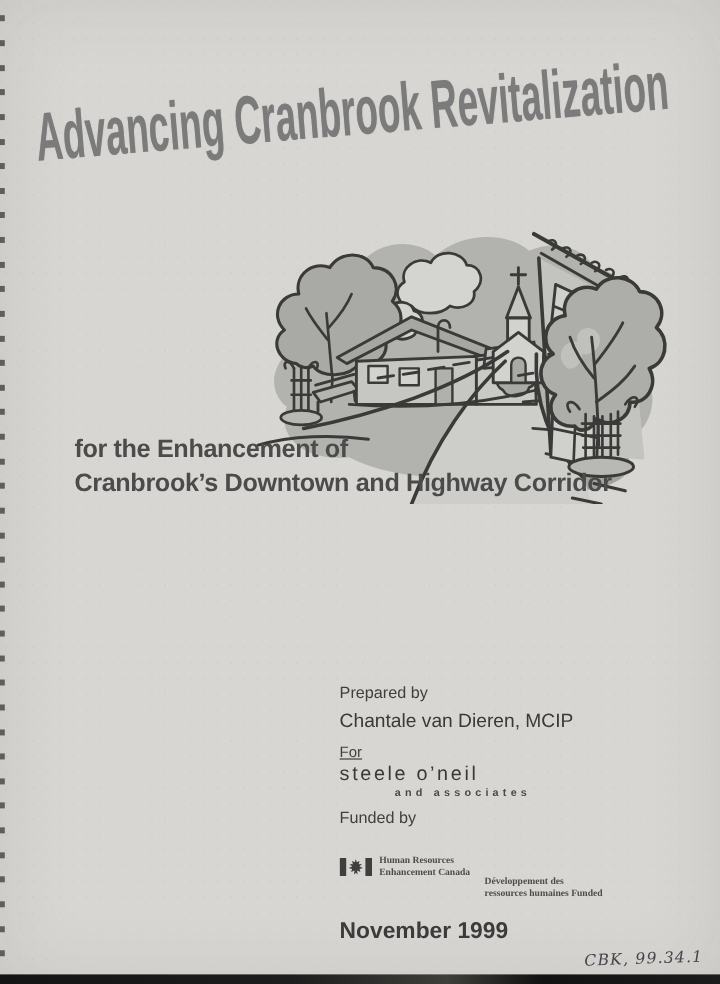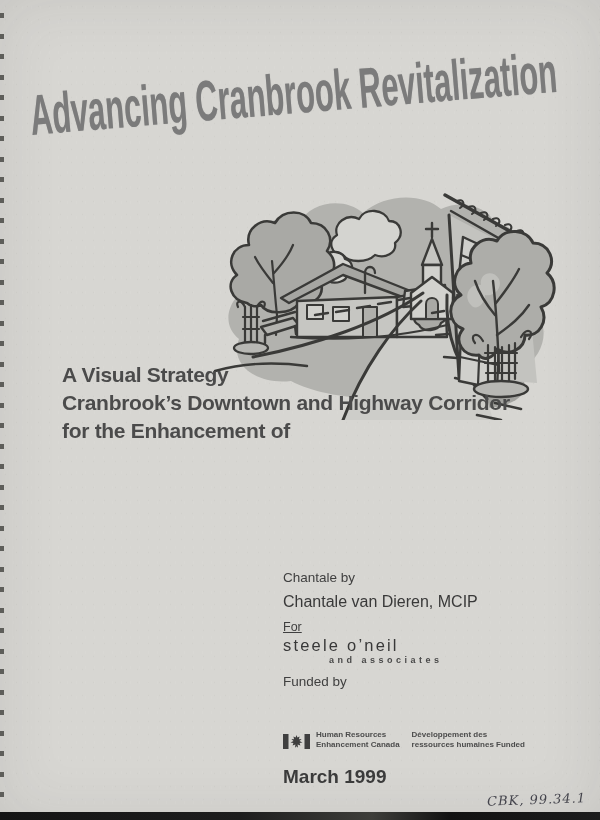--- a/index.html
+++ b/index.html
@@ -44,21 +44,21 @@
     font-weight:bold;font-size:21px;line-height:28px;
     letter-spacing:-0.3px;color:#4b4b4b;
   }
   .credits{position:absolute;left:283px;top:570px;color:#3f3f3f;}
   .prepared-label{font-size:13.5px;line-height:16px;}
   .author{font-size:16px;line-height:19px;margin-top:6px;color:#393939;}
   .for-label{font-size:12.5px;line-height:15px;margin-top:9px;text-decoration:underline;}
   .firm{font-size:16.5px;line-height:20px;letter-spacing:2.2px;color:#383838;}
   .firm-tagline{font-size:9px;line-height:11px;letter-spacing:3.5px;margin-left:46px;color:#4a4a4a;font-weight:bold;}
   .funded-label{font-size:13.5px;line-height:16px;margin-top:8px;}
-  .funder-row{display:flex;align-items:flex-end;margin-top:4px;}
+  .funder-row{display:flex;align-items:center;margin-top:4px;font-family:Liberation Serif, serif;}
   .flag{flex:0 0 auto;margin-top:1px;}
   .funder-text{font-size:8px;line-height:9.5px;font-weight:bold;color:#4c4c4c;}
   .funder-en{margin-left:6px;}
   .funder-fr{margin-left:12px;margin-top:36px;}
   .pub-date{font-size:19px;line-height:22px;font-weight:bold;margin-top:17px;color:#3b3b3b;}
   .catalog{
     position:absolute;left:487px;top:792px;
     font-family:"DejaVu Serif", serif;font-style:italic;
     font-size:13px;letter-spacing:1px;color:#44444c;
     transform:rotate(-2deg);white-space:nowrap;
@@ -167,47 +167,46 @@
         <path d="M288,156 C282,146 274,150 280,158"></path>
         <path d="M326,152 C332,142 340,146 334,154"></path>
         <path d="M293,160 V198 M300,162 V200 M307,162 V200 M314,160 V198 M320,158 V194"></path>
         <path d="M290,168 H322 M290,178 H322 M291,188 H321"></path>
       </g>
       <ellipse cx="306" cy="204" rx="27" ry="8" fill="#b8b8b4" stroke="#3a3a38" stroke-width="2.5"></ellipse>
     </g>
   </svg>
 
   <div class="subtitle">
-    <div>A Visual Strategy</div>
+    <div>for the Enhancement of</div>
     <div>Cranbrook’s Downtown and Highway Corridor</div>
-    <div>for the Enhancement of</div>
   </div>
 
   <div class="credits">
-    <div class="prepared-label">Chantale by</div>
+    <div class="prepared-label">Prepared by</div>
     <div class="author">Chantale van Dieren, MCIP</div>
     <div class="for-label">For</div>
     <div class="firm">steele o’neil</div>
     <div class="firm-tagline">and associates</div>
     <div class="funded-label">Funded by</div>
     <div class="funder-row">
       <svg class="flag" width="27" height="15" viewBox="0 0 27 15">
         <rect x="0" y="0" width="5.5" height="15" fill="#3f3f3f"></rect>
         <rect x="21.5" y="0" width="5.5" height="15" fill="#3f3f3f"></rect>
         <path fill="#3f3f3f" d="M13.5 1 L14.4 3.6 L16.6 2.6 L15.9 5.2 L18.6 4.9 L16.5 7 L19.5 8.4 L16.6 9.1 L17.4 11.6 L14.6 10.5 L15 13.8 L13.5 12.2 L12 13.8 L12.4 10.5 L9.6 11.6 L10.4 9.1 L7.5 8.4 L10.5 7 L8.4 4.9 L11.1 5.2 L10.4 2.6 L12.6 3.6 Z"></path>
       </svg>
       <div class="funder-text funder-en">
         <div>Human Resources</div>
         <div>Enhancement Canada</div>
       </div>
       <div class="funder-text funder-fr">
         <div>Développement des</div>
         <div>ressources humaines Funded</div>
       </div>
     </div>
-    <div class="pub-date">March 1999</div>
+    <div class="pub-date">November 1999</div>
   </div>
 
   <div class="catalog">CBK, 99.34.1</div>
 
   <div class="scan-edge"></div>
 
 </div>
 
 </body></html>

